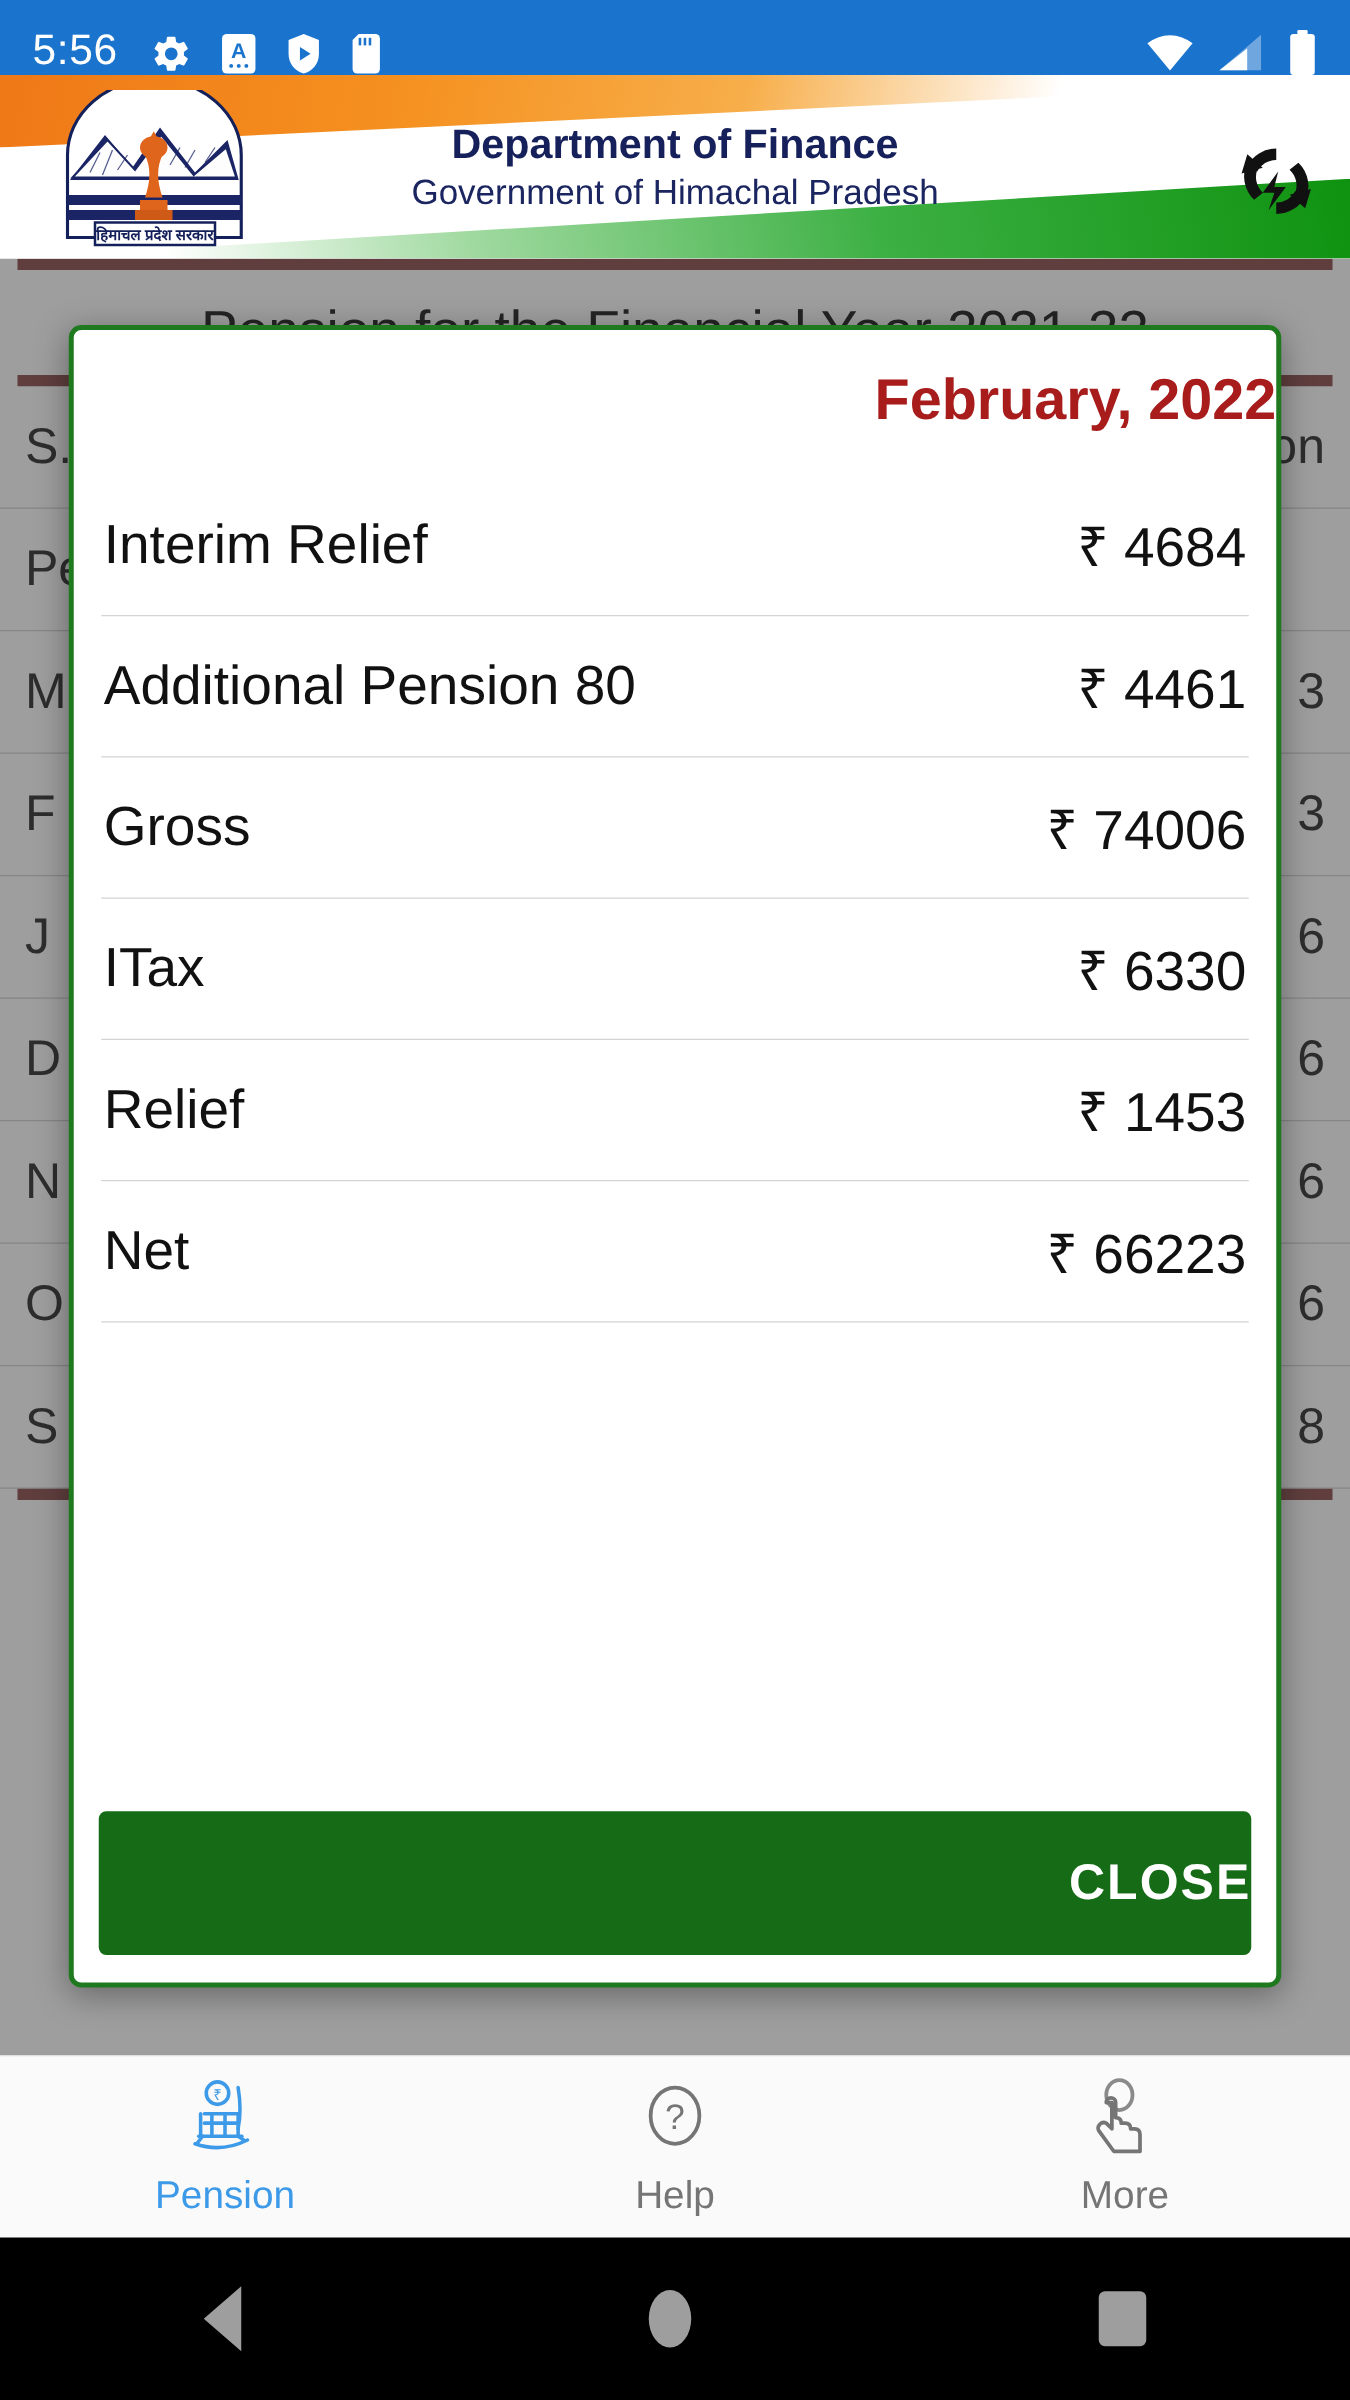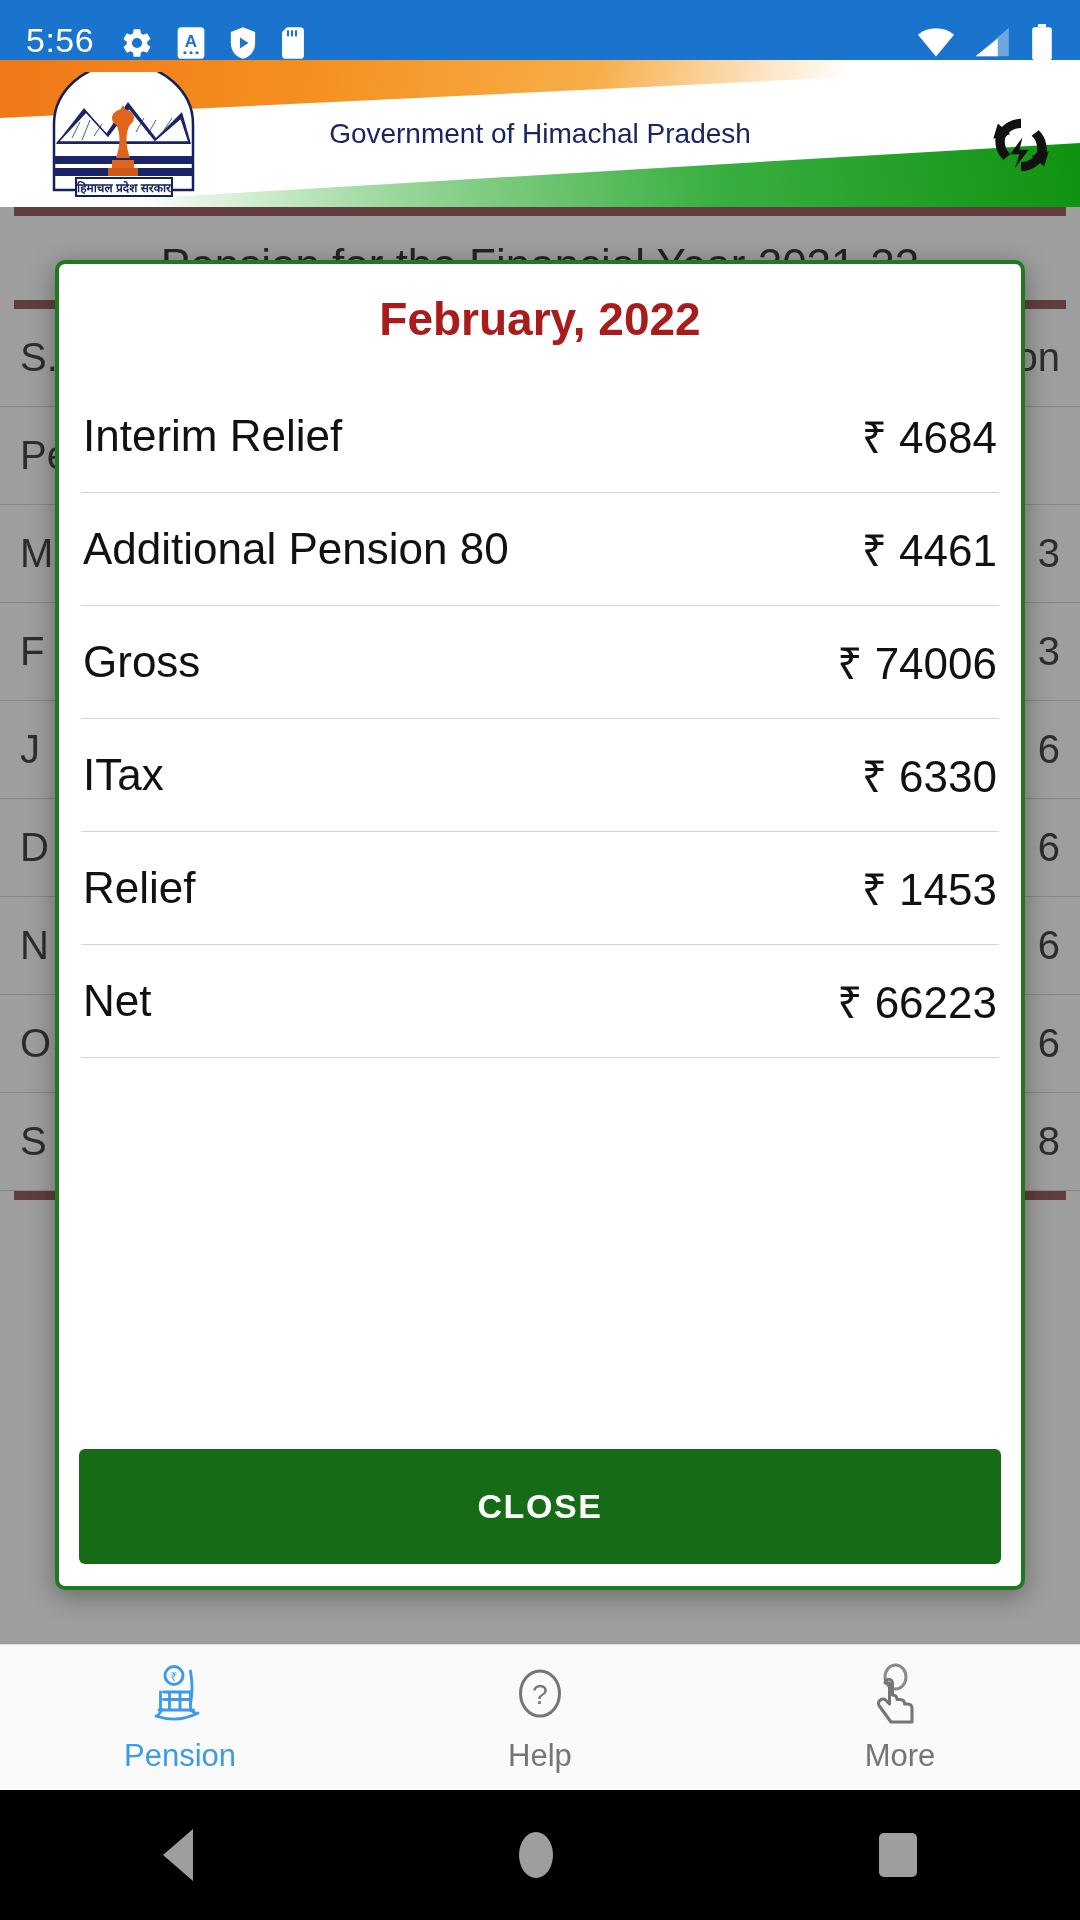--- a/index.html
+++ b/index.html
@@ -71,36 +71,37 @@
   }
 
   
   .dialog {
     position:absolute; left:55px; top:260px; width:970px; height:1330px;
     background:#ffffff; border:4px solid #1f7a1f; border-radius:10px;
     z-index:20; display:flex; flex-direction:column;
     box-shadow:0 6px 26px rgba(0,0,0,.35);
   }
   .dlg-title {
-    text-align:center; color:#a81c1c; font-size:46px; font-weight:bold;
+    text-align:right; color:#a81c1c; font-size:46px; font-weight:bold;
     padding:28px 0 34px;
   }
   .dlg-list { flex:1 1 auto; padding:0 22px; }
   .dlg-row {
     display:flex; align-items:center; justify-content:space-between;
     height:113px; border-bottom:1px solid #d4d4d4; padding:0 2px;
   }
   .dlg-label { font-size:44px; color:#111; font-weight:400; }
   .dlg-value { font-size:44px; color:#111; font-weight:400; white-space:nowrap; }
   .dlg-close-wrap { padding:20px 20px 22px; }
   .dlg-close {
     display:block; width:100%; height:115px; background:#156b16;
-    color:#ffffff; font-size:34px; font-weight:bold; letter-spacing:1.6px;
+    color:#ffffff; font-size:40px; font-weight:bold; letter-spacing:1.6px;
     border:none; border-radius:6px; cursor:pointer;
     font-family:"Liberation Sans", sans-serif;
+    text-align:right;
   }
 
   
   .tabbar {
     position:absolute; left:0; top:1644px; width:1080px; height:146px;
     background:#fafafa; border-top:1px solid #e0e0e0;
     display:flex; align-items:center; z-index:30;
   }
   .tab { flex:1 1 0; display:flex; flex-direction:column; align-items:center; justify-content:center; gap:6px; }
   .tab-label { font-size:31px; }
@@ -199,20 +200,21 @@
           <path d="M76 88 h22 v8 h-22z" fill="#e0651c"></path>
           <path d="M72 96 h30 v8 h-30z" fill="#cf5a18"></path>
           <path d="M87 33 l4 7 h-8z" fill="#e0651c"></path>
         </g>
         <rect x="40" y="106" width="96" height="18" fill="#ffffff" stroke="#14205a" stroke-width="2"></rect>
         <text x="88" y="120" font-size="12" font-family="Liberation Sans, sans-serif" font-weight="bold" fill="#14205a" text-anchor="middle">हिमाचल प्रदेश सरकार</text>
       </svg>
     </div>
 
     <div class="hdr-titles">
+      <div class="hdr-t1">Department of Finance</div>
       <div class="hdr-t2">Government of Himachal Pradesh</div>
     </div>
 
     <div class="refresh-btn">
       <svg width="74" height="74" viewBox="0 0 48 48">
         <path d="M24 7a17 17 0 00-15.2 9.4l5.3 2.6A11 11 0 0124 13z" fill="#111"></path>
         <path d="M24 41a17 17 0 0015.2-9.4l-5.3-2.6A11 11 0 0124 35z" fill="#111"></path>
         <path d="M9 14 A17 17 0 0012.5 33.6 l4.6-3.6 A11 11 0 0114.6 17z" fill="#111"></path>
         <path d="M39 34 A17 17 0 0035.5 14.4 l-4.6 3.6 A11 11 0 0133.4 31z" fill="#111"></path>
         <path d="M9 10 l8 7 -11 3z" fill="#111"></path>

